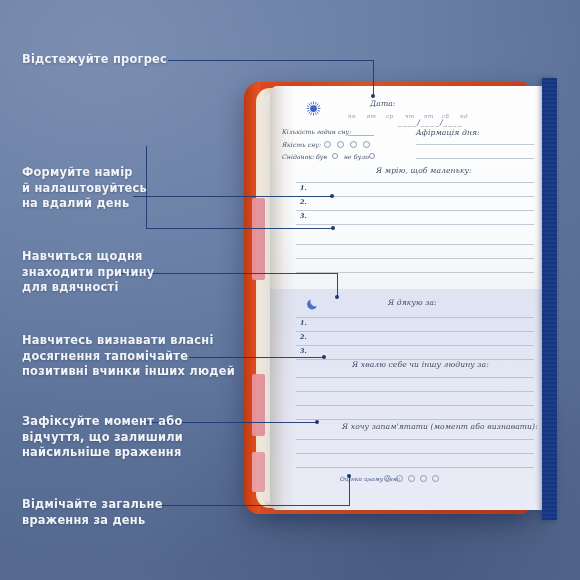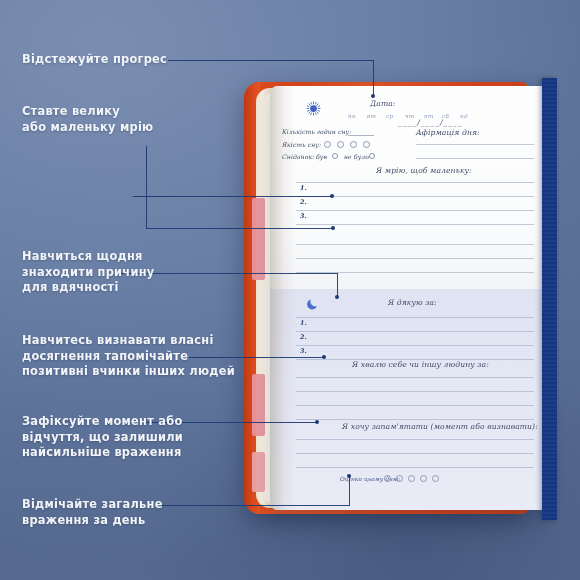--- a/index.html
+++ b/index.html
@@ -141,22 +141,23 @@
   <div class="dot" style="left:322px;top:355px;"></div>
 
   <div class="lead" style="left:146px;top:422px;width:171px;"></div>
   <div class="dot" style="left:315px;top:420px;"></div>
 
   <div class="lead" style="left:160px;top:505px;width:190px;"></div>
   <div class="leadv" style="left:349px;top:477px;height:29px;"></div>
   <div class="dot" style="left:347px;top:474px;"></div>
 
   <div class="ann" style="left:22px;top:52px;">Відстежуйте прогрес</div>
-  <div class="ann" style="left:22px;top:104px;">Ставте велику
-або маленьку мрію</div>
+  <div class="ann" style="left:22px;top:165px;">Формуйте намір
+й налаштовуйтесь
+на вдалий день</div>
   <div class="ann" style="left:22px;top:249px;">Навчиться щодня
 знаходити причину
 для вдячності</div>
   <div class="ann" style="left:22px;top:414px;">Зафіксуйте момент або
 відчуття, що залишили
 найсильніше враження</div>
   <div class="ann" style="left:22px;top:333px;">Навчитесь визнавати власні
 досягнення тапомічайте
 позитивні вчинки інших людей</div>
   <div class="ann" style="left:22px;top:497px;">Відмічайте загальне

